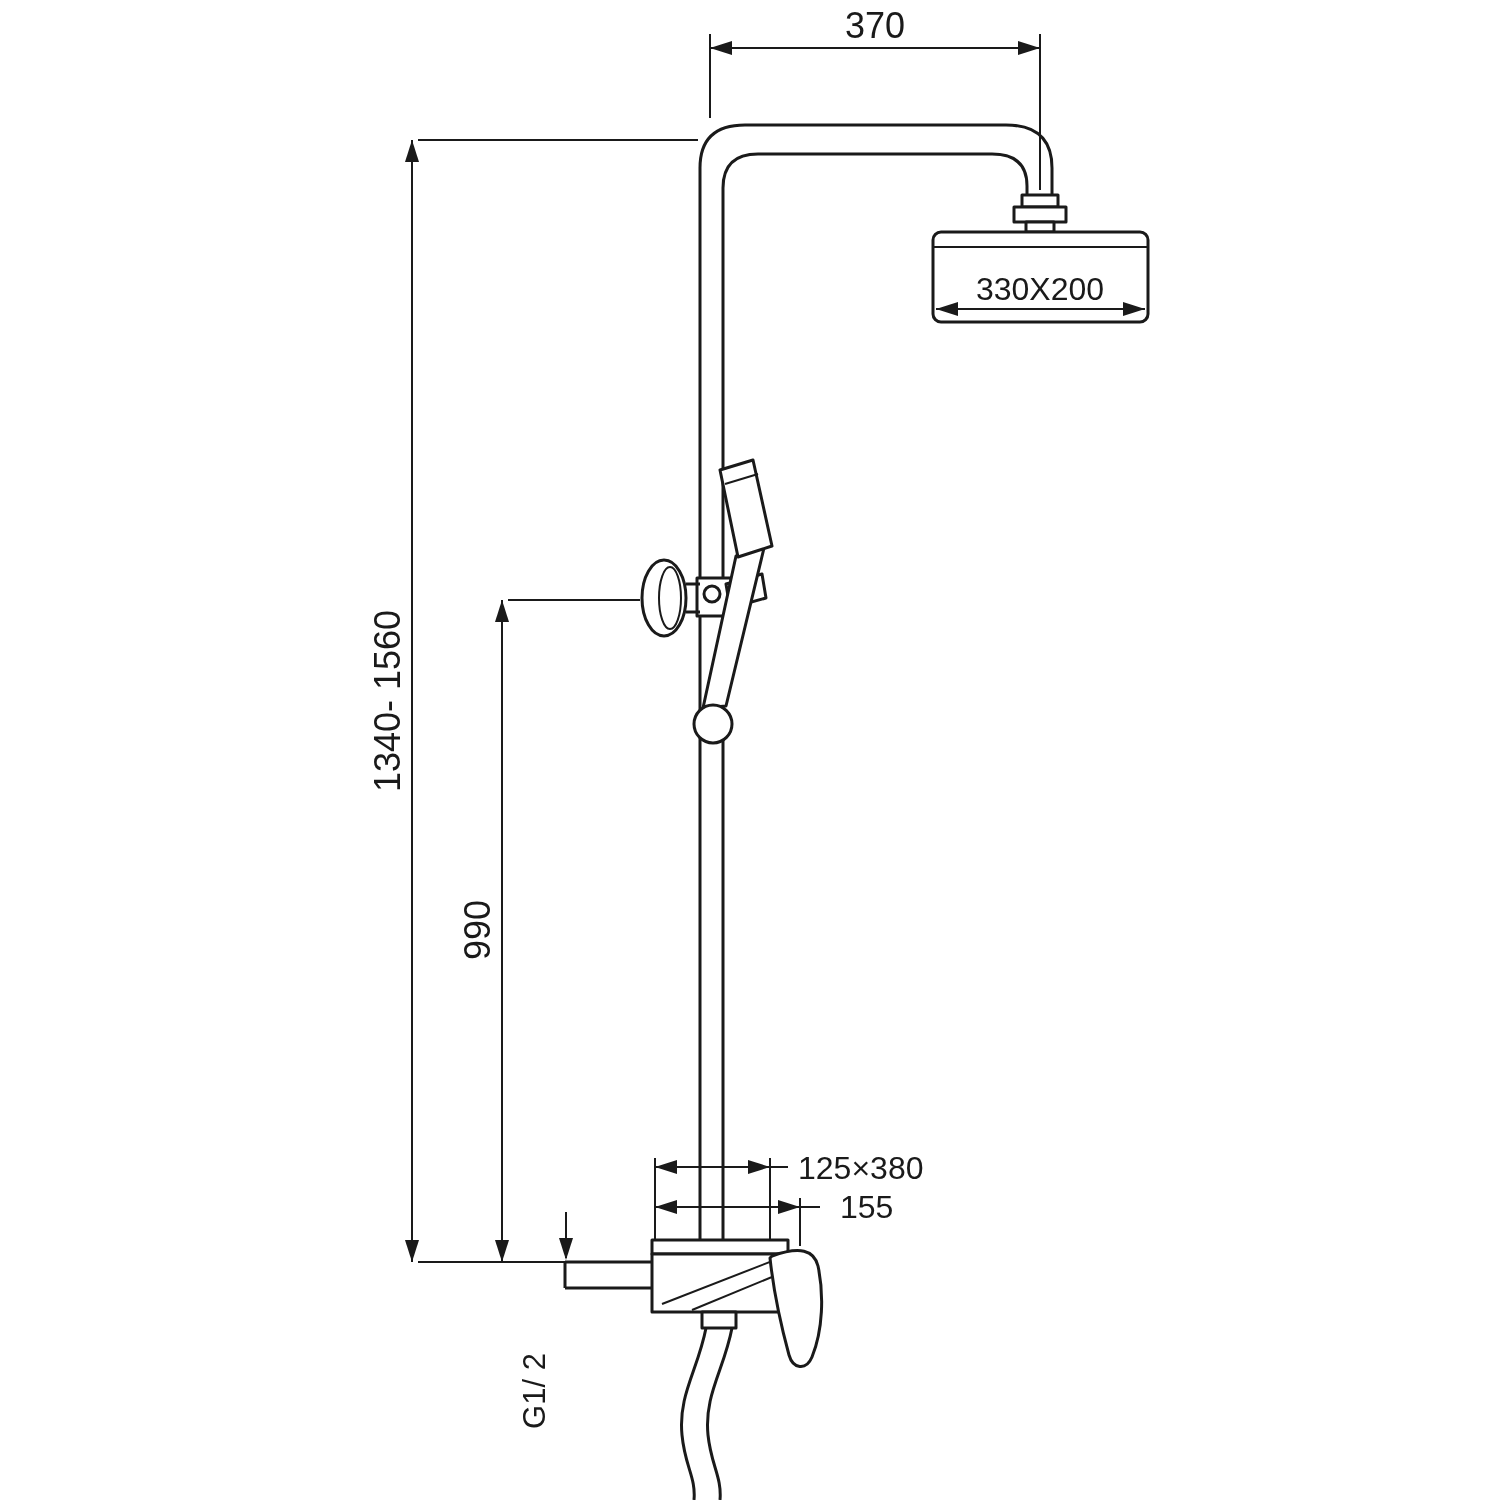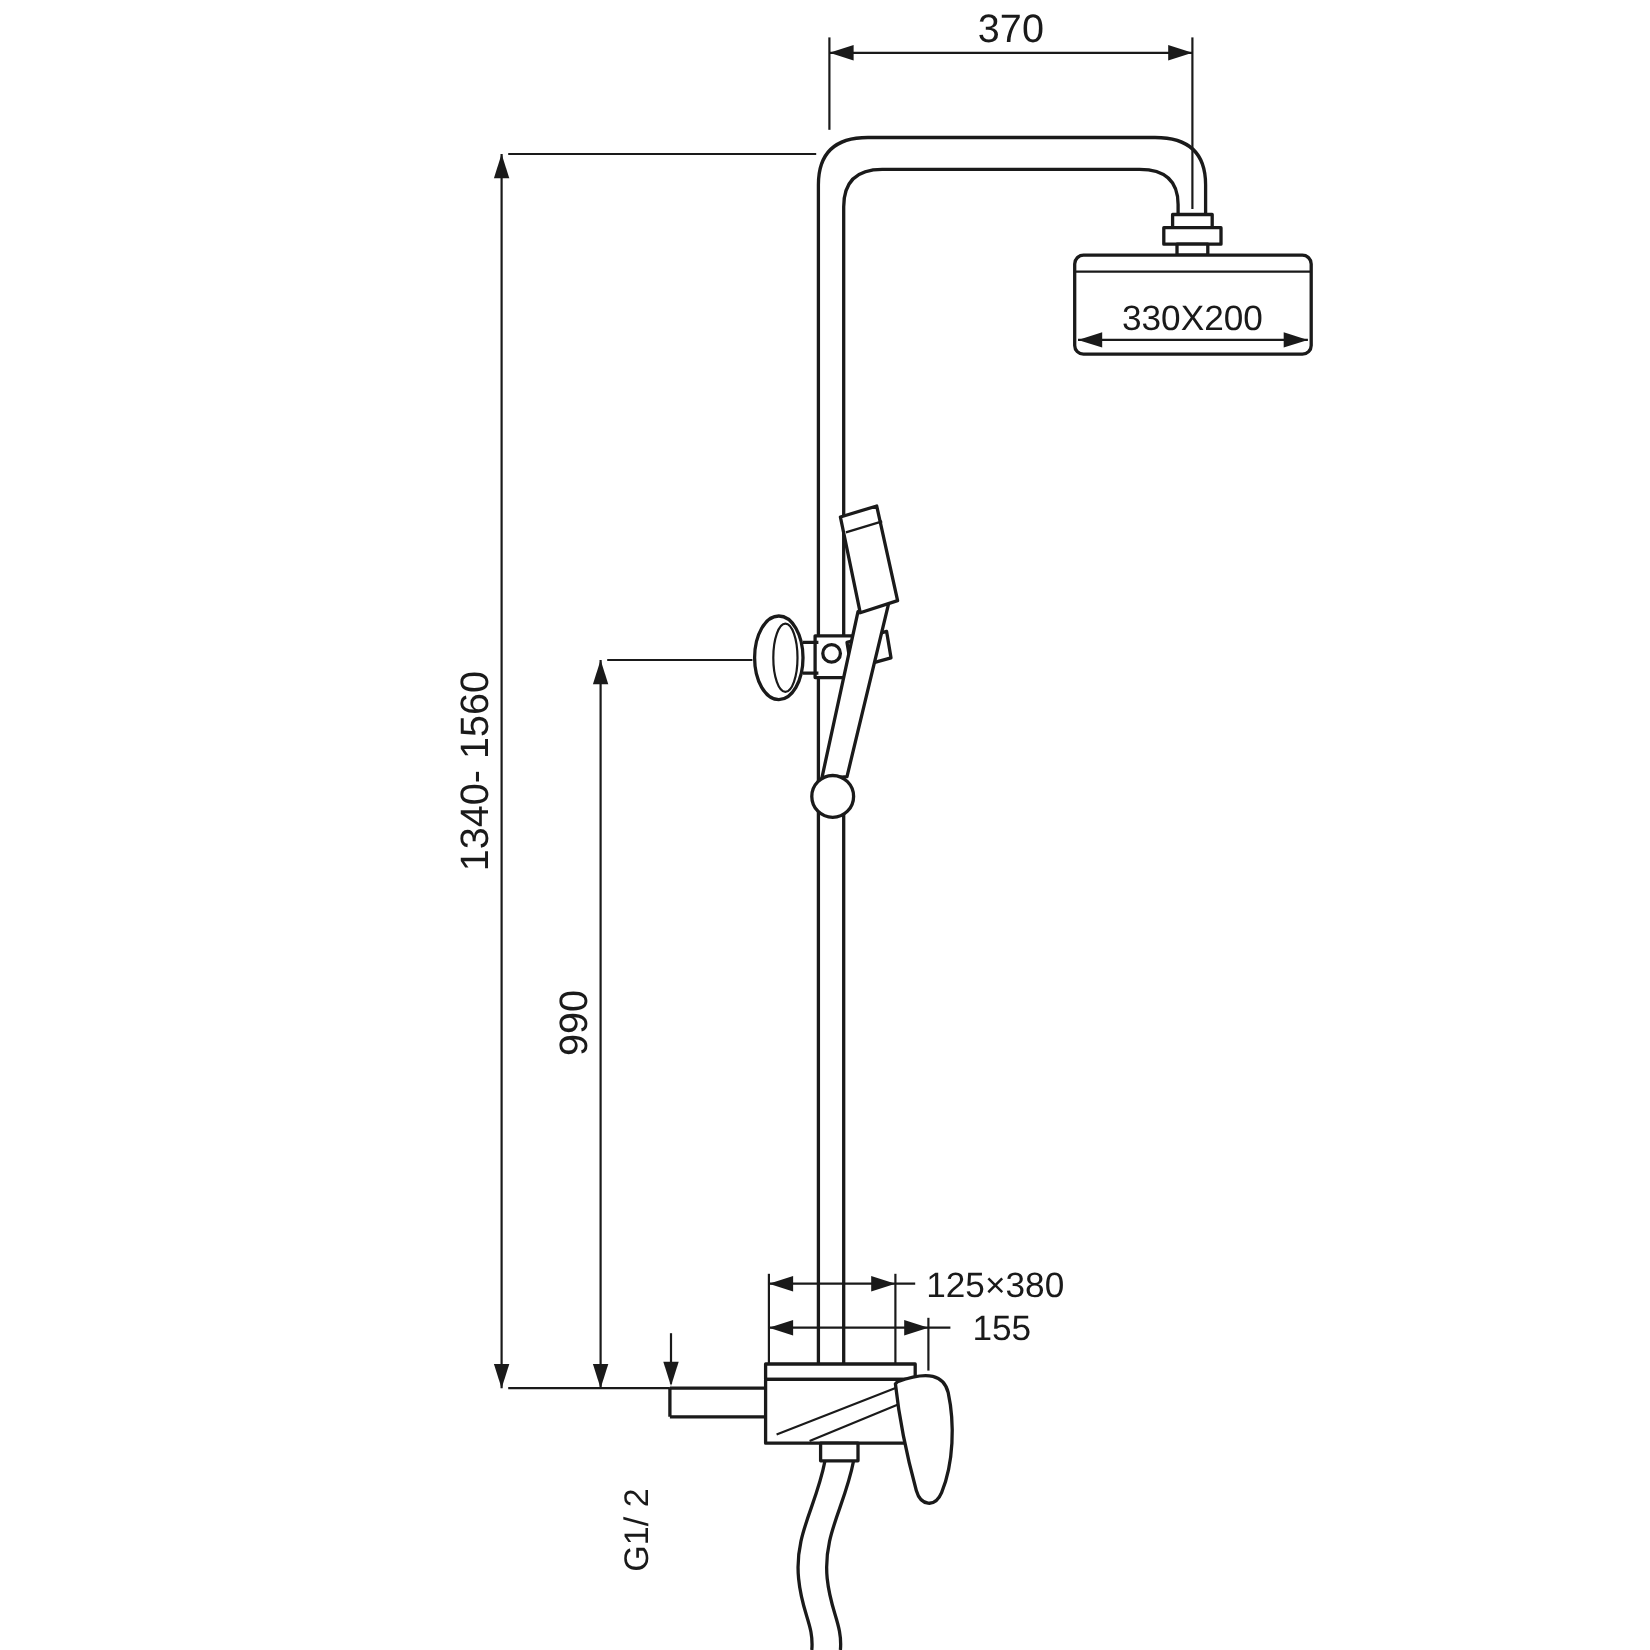--- a/index.html
+++ b/index.html
@@ -1,17 +1,17 @@
 <!DOCTYPE html>
 <html><head>
 <meta charset="utf-8">
 <style>
   html,body{margin:0;padding:0;background:#ffffff;}
   body{width:1500px;height:1500px;overflow:hidden;}
-  .canvas{width:1292px;height:1500px;position:relative;background:#ffffff;margin-left:44px;}
+  .canvas{width:1292px;height:1500px;position:relative;background:#ffffff;}
   svg{display:block;}
   .fx{fill:none;stroke:#1a1a1a;stroke-width:3;stroke-linejoin:round;}
   .fxw{fill:#ffffff;stroke:#1a1a1a;stroke-width:3;stroke-linejoin:round;}
   .thin{fill:none;stroke:#1a1a1a;stroke-width:2;}
   .dim{fill:none;stroke:#1a1a1a;stroke-width:2;}
   .arr{fill:#1a1a1a;stroke:none;}
   .lbl{font-family:"Liberation Sans", sans-serif;fill:#1a1a1a;}
 </style>
 </head>
 <body>

